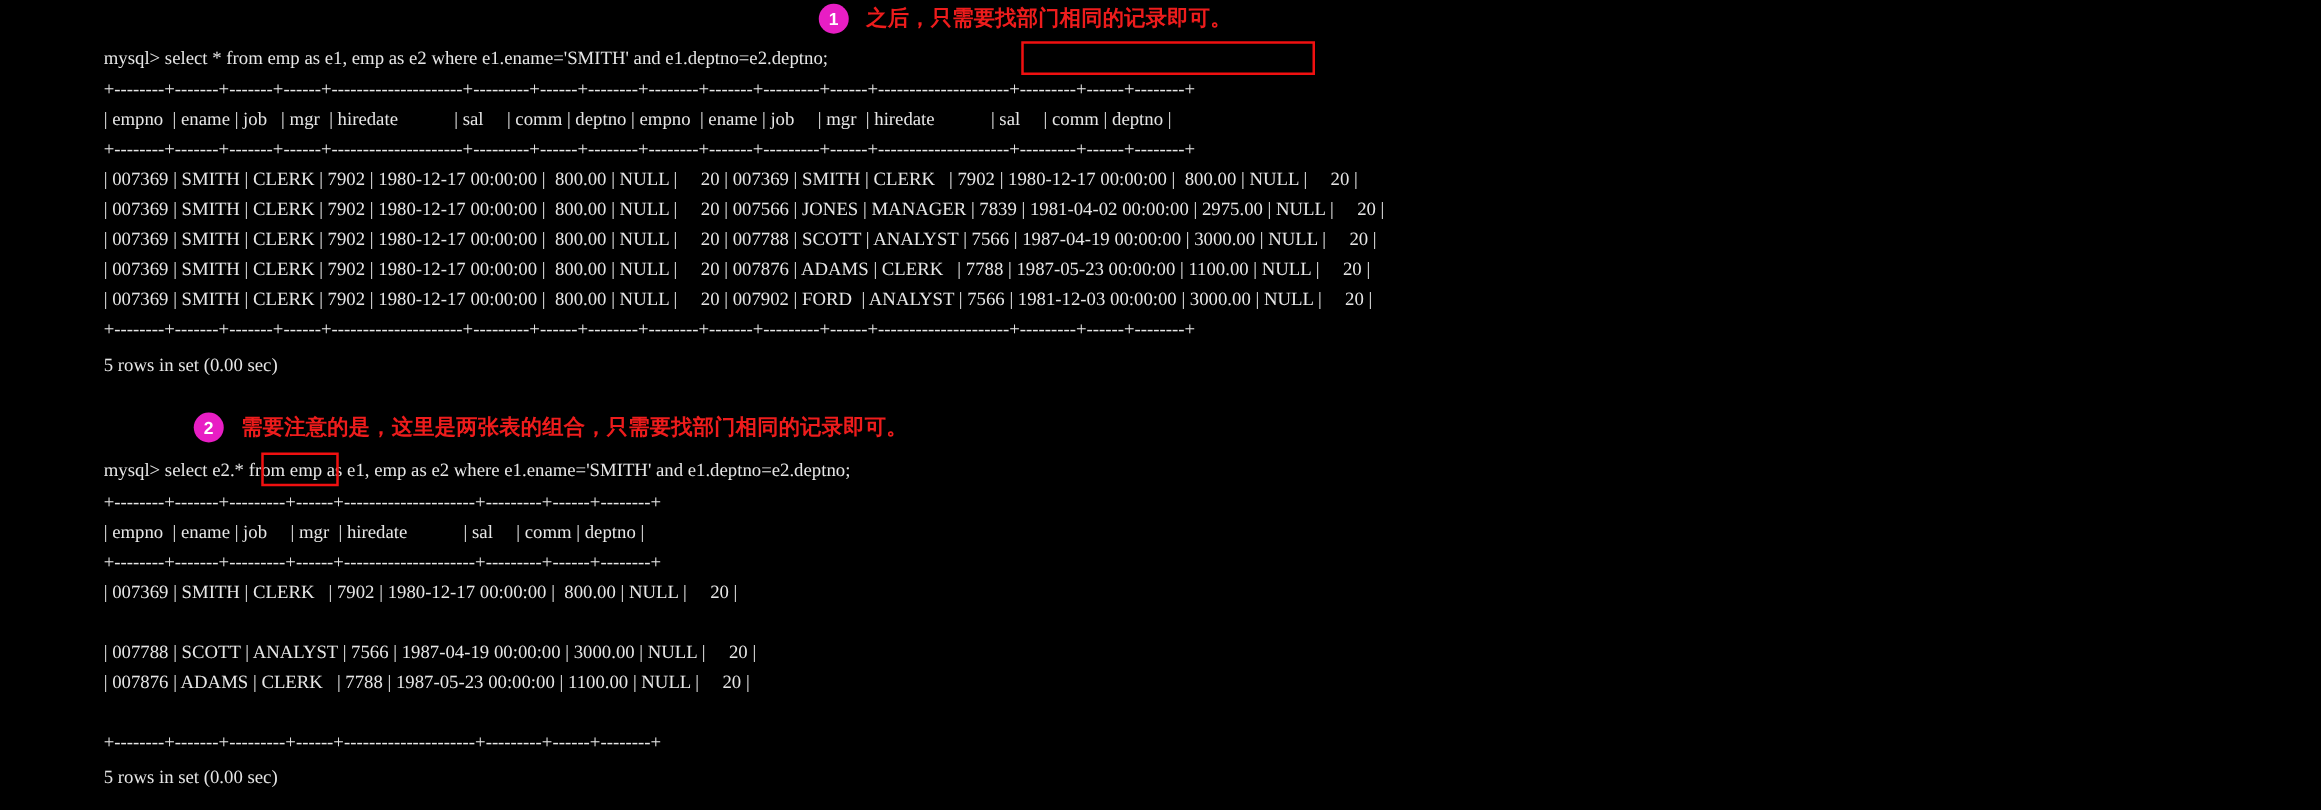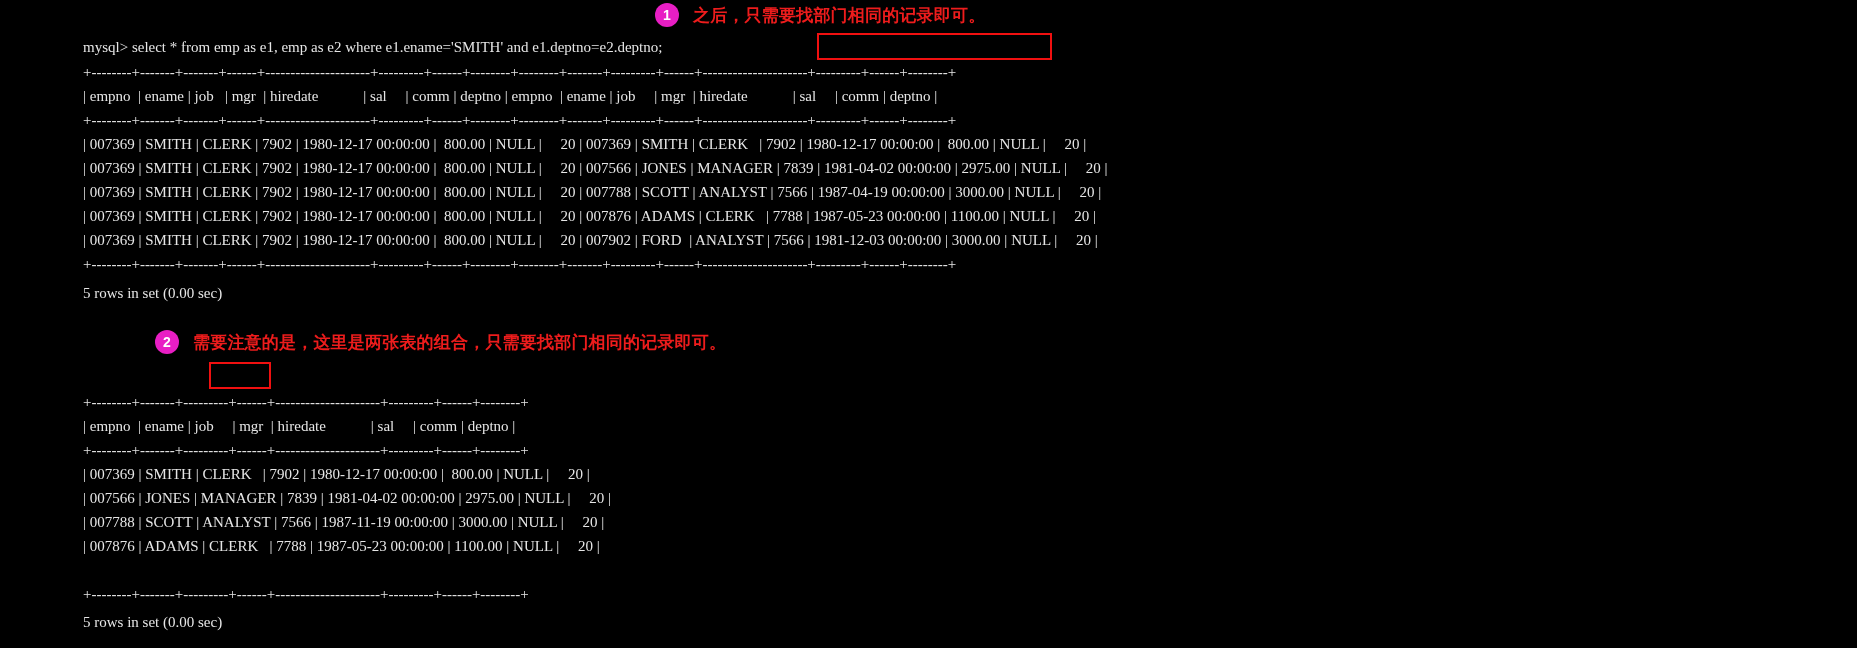--- a/index.html
+++ b/index.html
@@ -95,25 +95,25 @@
   <div class="term-line" style="top:204px;">| 007369 | SMITH | CLERK | 7902 | 1980-12-17 00:00:00 |  800.00 | NULL |     20 | 007876 | ADAMS | CLERK   | 7788 | 1987-05-23 00:00:00 | 1100.00 | NULL |     20 |</div>
   <div class="term-line" style="top:228px;">| 007369 | SMITH | CLERK | 7902 | 1980-12-17 00:00:00 |  800.00 | NULL |     20 | 007902 | FORD  | ANALYST | 7566 | 1981-12-03 00:00:00 | 3000.00 | NULL |     20 |</div>
   <div class="term-line" style="top:252px;">+--------+-------+-------+------+---------------------+---------+------+--------+--------+-------+---------+------+---------------------+---------+------+--------+</div>
   <div class="term-line" style="top:281px;">5 rows in set (0.00 sec)</div>
 
   <div class="annot" style="left:155px; top:330px;">
     <div class="annot-badge">2</div>
     <div class="annot-text">需要注意的是，这里是两张表的组合，只需要找部门相同的记录即可。</div>
   </div>
 
+  <div class="term-line" style="top:365px;">mysql&gt; select e2.* from emp as e1, emp as e2 where e1.ename='SMITH' and e1.deptno=e2.deptno;</div>
   <div class="redbox" style="left:209px; top:362px; width:62px; height:27px;"></div>
 
   <div class="term-line" style="top:390px;">+--------+-------+---------+------+---------------------+---------+------+--------+</div>
   <div class="term-line" style="top:414px;">| empno  | ename | job     | mgr  | hiredate            | sal     | comm | deptno |</div>
   <div class="term-line" style="top:438px;">+--------+-------+---------+------+---------------------+---------+------+--------+</div>
   <div class="term-line" style="top:462px;">| 007369 | SMITH | CLERK   | 7902 | 1980-12-17 00:00:00 |  800.00 | NULL |     20 |</div>
-  <div class="term-line" style="top:486px;">| 007566 | JONES | MANAGER | 7839 | 1981-04-02 00:00:00 | 2975.00 | NULL |     20 |</div>
-  <div class="term-line" style="top:510px;">| 007788 | SCOTT | ANALYST | 7566 | 1987-11-19 00:00:00 | 3000.00 | NULL |     20 |</div>
+  <div class="term-line" style="top:510px;">| 007788 | SCOTT | ANALYST | 7566 | 1987-04-19 00:00:00 | 3000.00 | NULL |     20 |</div>
   <div class="term-line" style="top:534px;text-align:center;">| 007876 | ADAMS | CLERK   | 7788 | 1987-05-23 00:00:00 | 1100.00 | NULL |     20 |</div>
   <div class="term-line" style="top:582px;">+--------+-------+---------+------+---------------------+---------+------+--------+</div>
   <div class="term-line" style="top:610px;">5 rows in set (0.00 sec)</div>
 
 </div>
 
 </body></html>

